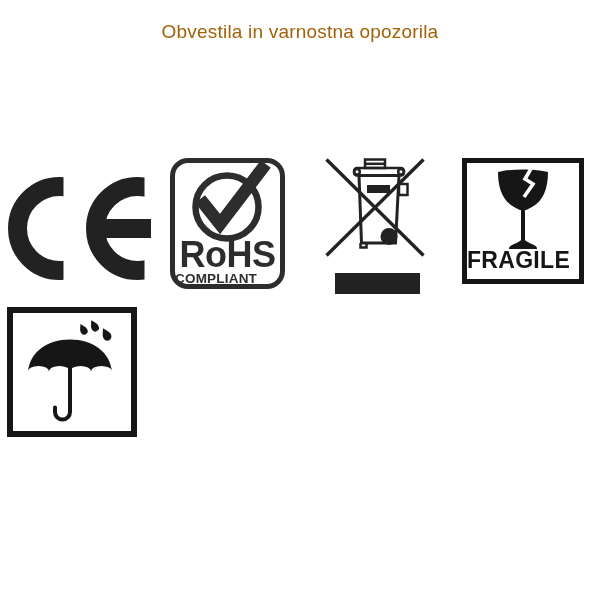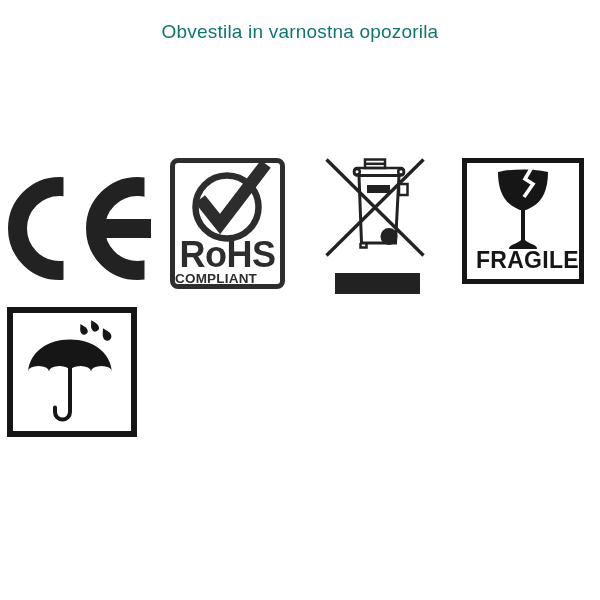--- a/index.html
+++ b/index.html
@@ -9,33 +9,33 @@
     background:var(--bg);
     font-family:"Liberation Sans", sans-serif;
     position:relative;
     overflow:hidden;
   }
   .canvas { position:absolute; inset:0; }
 
   .page-title {
     position:absolute; top:21px; left:0; width:600px;
     text-align:center; font-size:19px; font-weight:400;
-    color:#0f766e; letter-spacing:0.2px;
+    color:#a16207; letter-spacing:0.2px;
   }
 
   .sym { position:absolute; }
   svg { display:block; }
 
   
   .sym-ce { left:8px; top:176px; width:143px; height:105px; }
 
   
   .sym-rohs {
     left:170px; top:158px; width:115px; height:131px;
-    border:5px solid var(--rohs-ink); border-radius:8px;
+    border:5px solid var(--rohs-ink); border-radius:18px;
   }
   .rohs-check { position:absolute; top:0; left:0; }
   .rohs-title {
     position:absolute; top:74px; left:0; width:100%;
     text-align:center; font-size:36px; font-weight:800;
     color:var(--rohs-ink); letter-spacing:-0.5px; line-height:1;
   }
   .rohs-sub {
     position:absolute; top:109px; left:0; width:100%;
     font-size:13.5px; font-weight:800;
@@ -46,21 +46,21 @@
   .sym-weee { left:325px; top:158px; width:100px; height:137px; }
 
   
   .sym-fragile {
     left:462px; top:158px; width:122px; height:126px;
     border:5px solid #161616;
   }
   .fragile-glass { position:absolute; top:5px; left:50%; transform:translateX(-50%); }
   .fragile-label {
     position:absolute; bottom:7px; left:0; width:100%;
-    text-align:right; font-size:23px; font-weight:800;
+    text-align:left; font-size:23px; font-weight:800;
     color:#161616; letter-spacing:0.3px; line-height:1;
   }
 
   
   .sym-keepdry {
     left:7px; top:307px; width:130px; height:130px;
     border:6px solid #161616;
   }
   .keepdry-svg { position:absolute; top:0; left:0; }
 </style>

